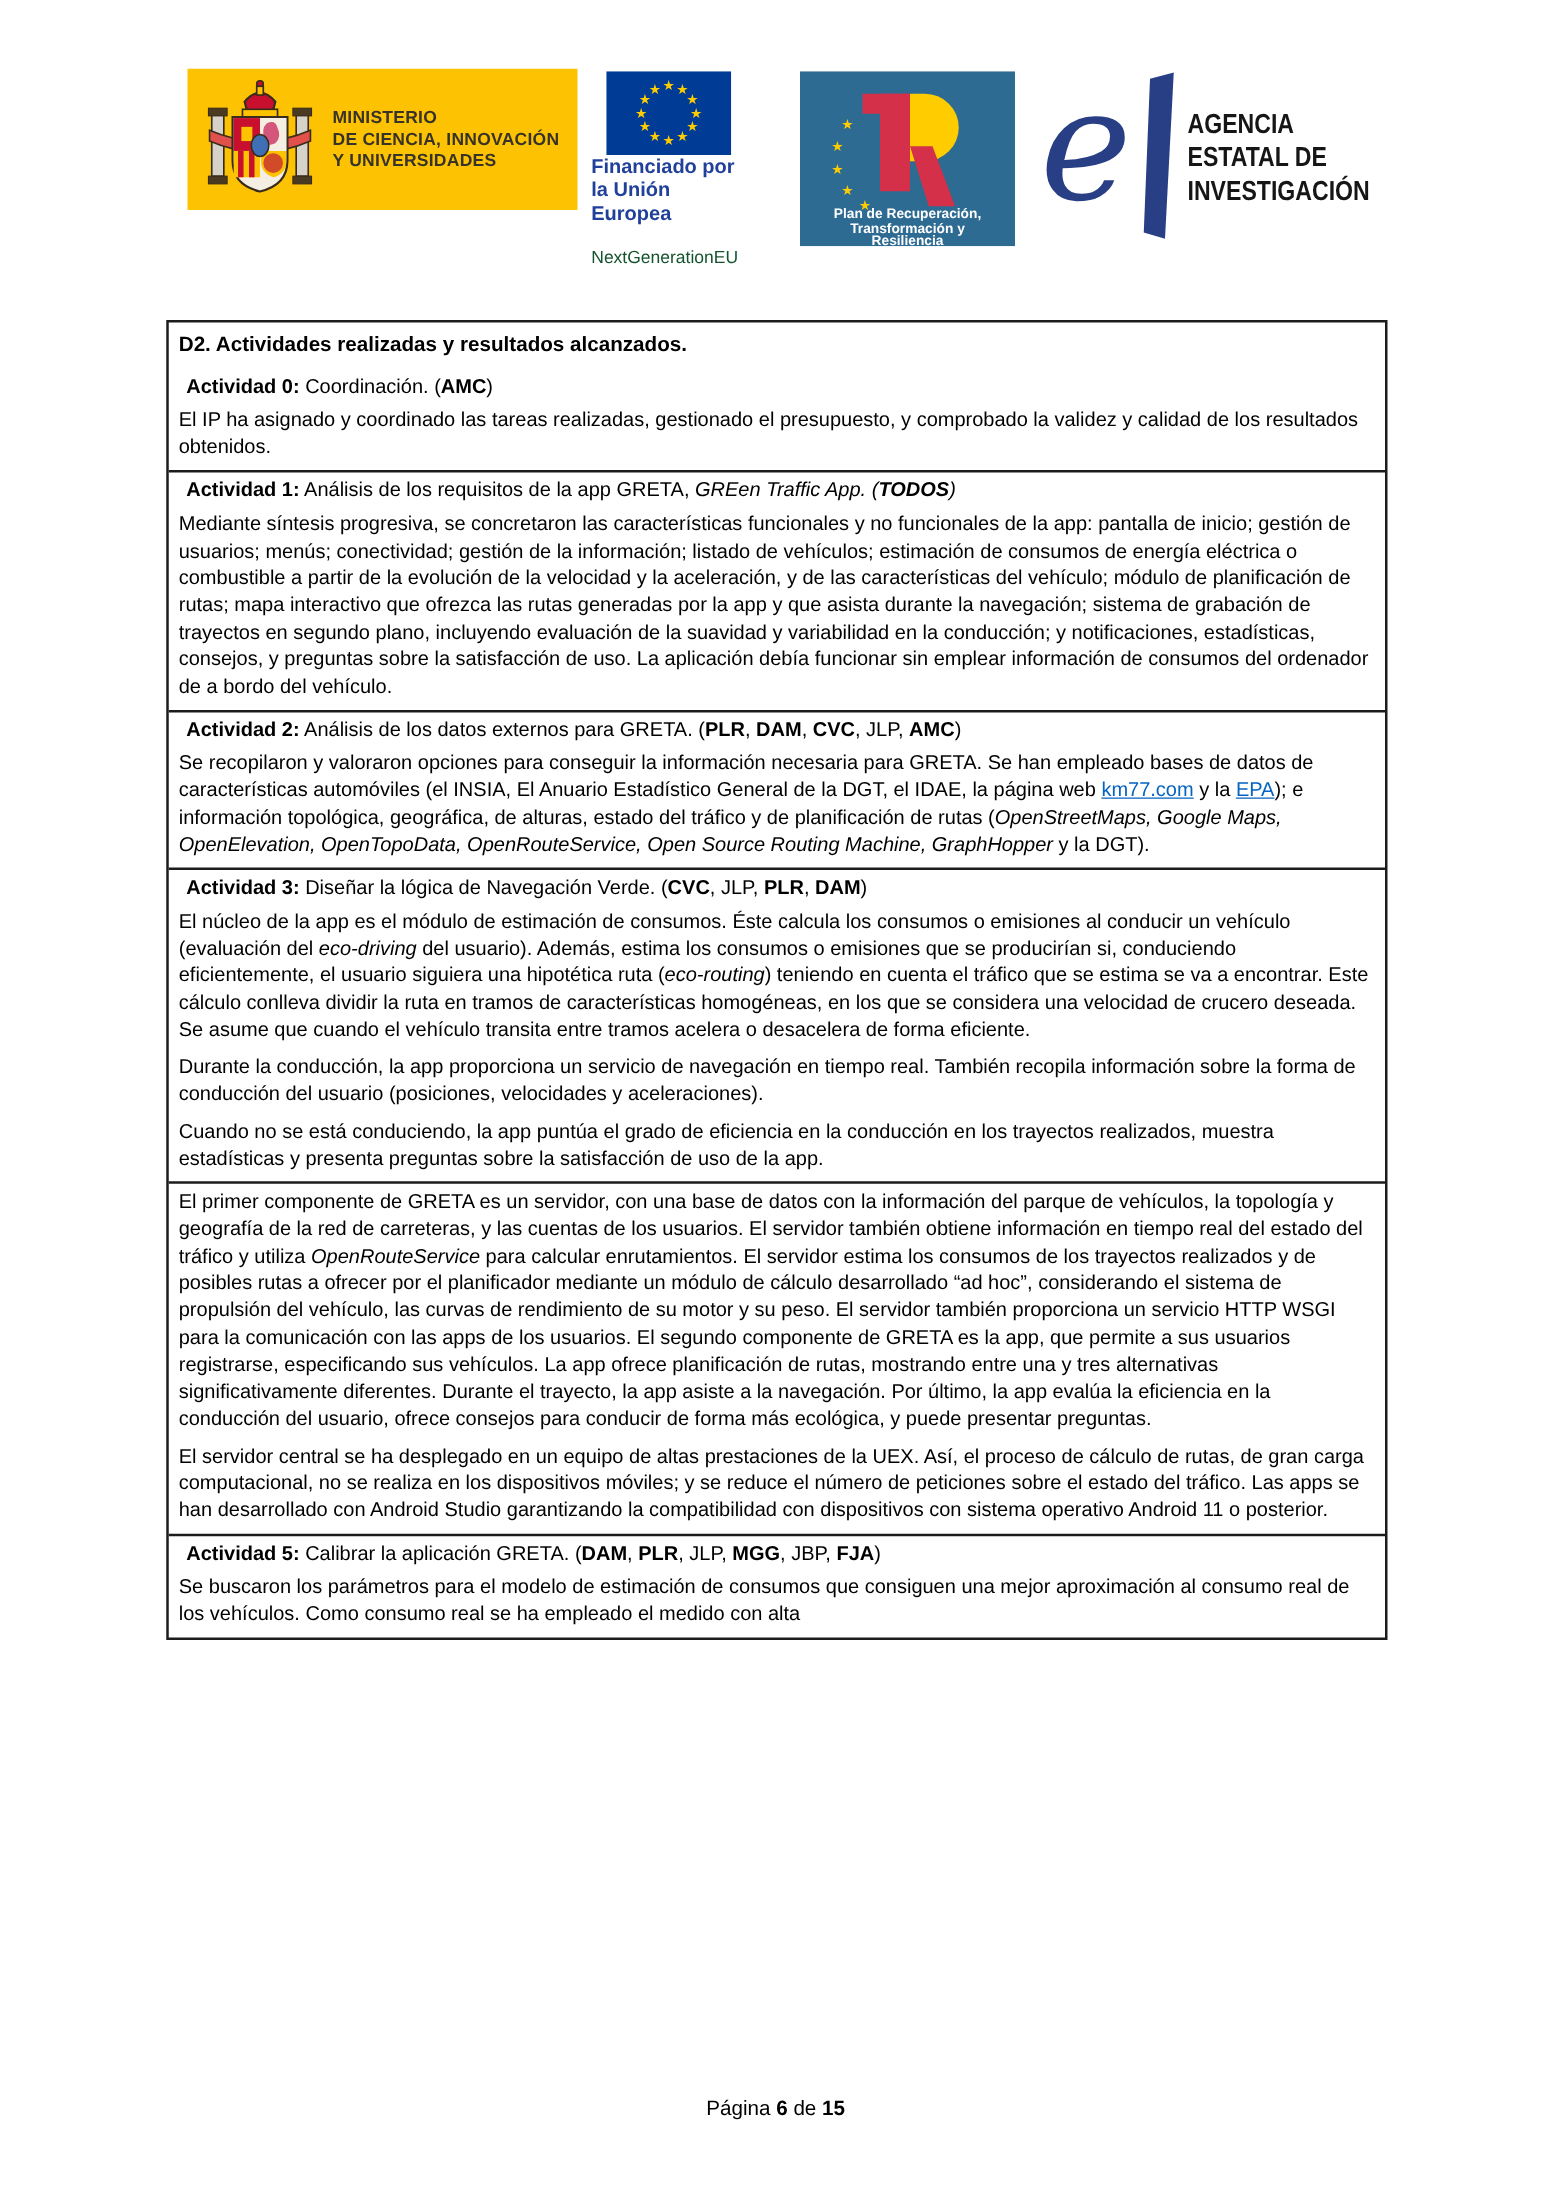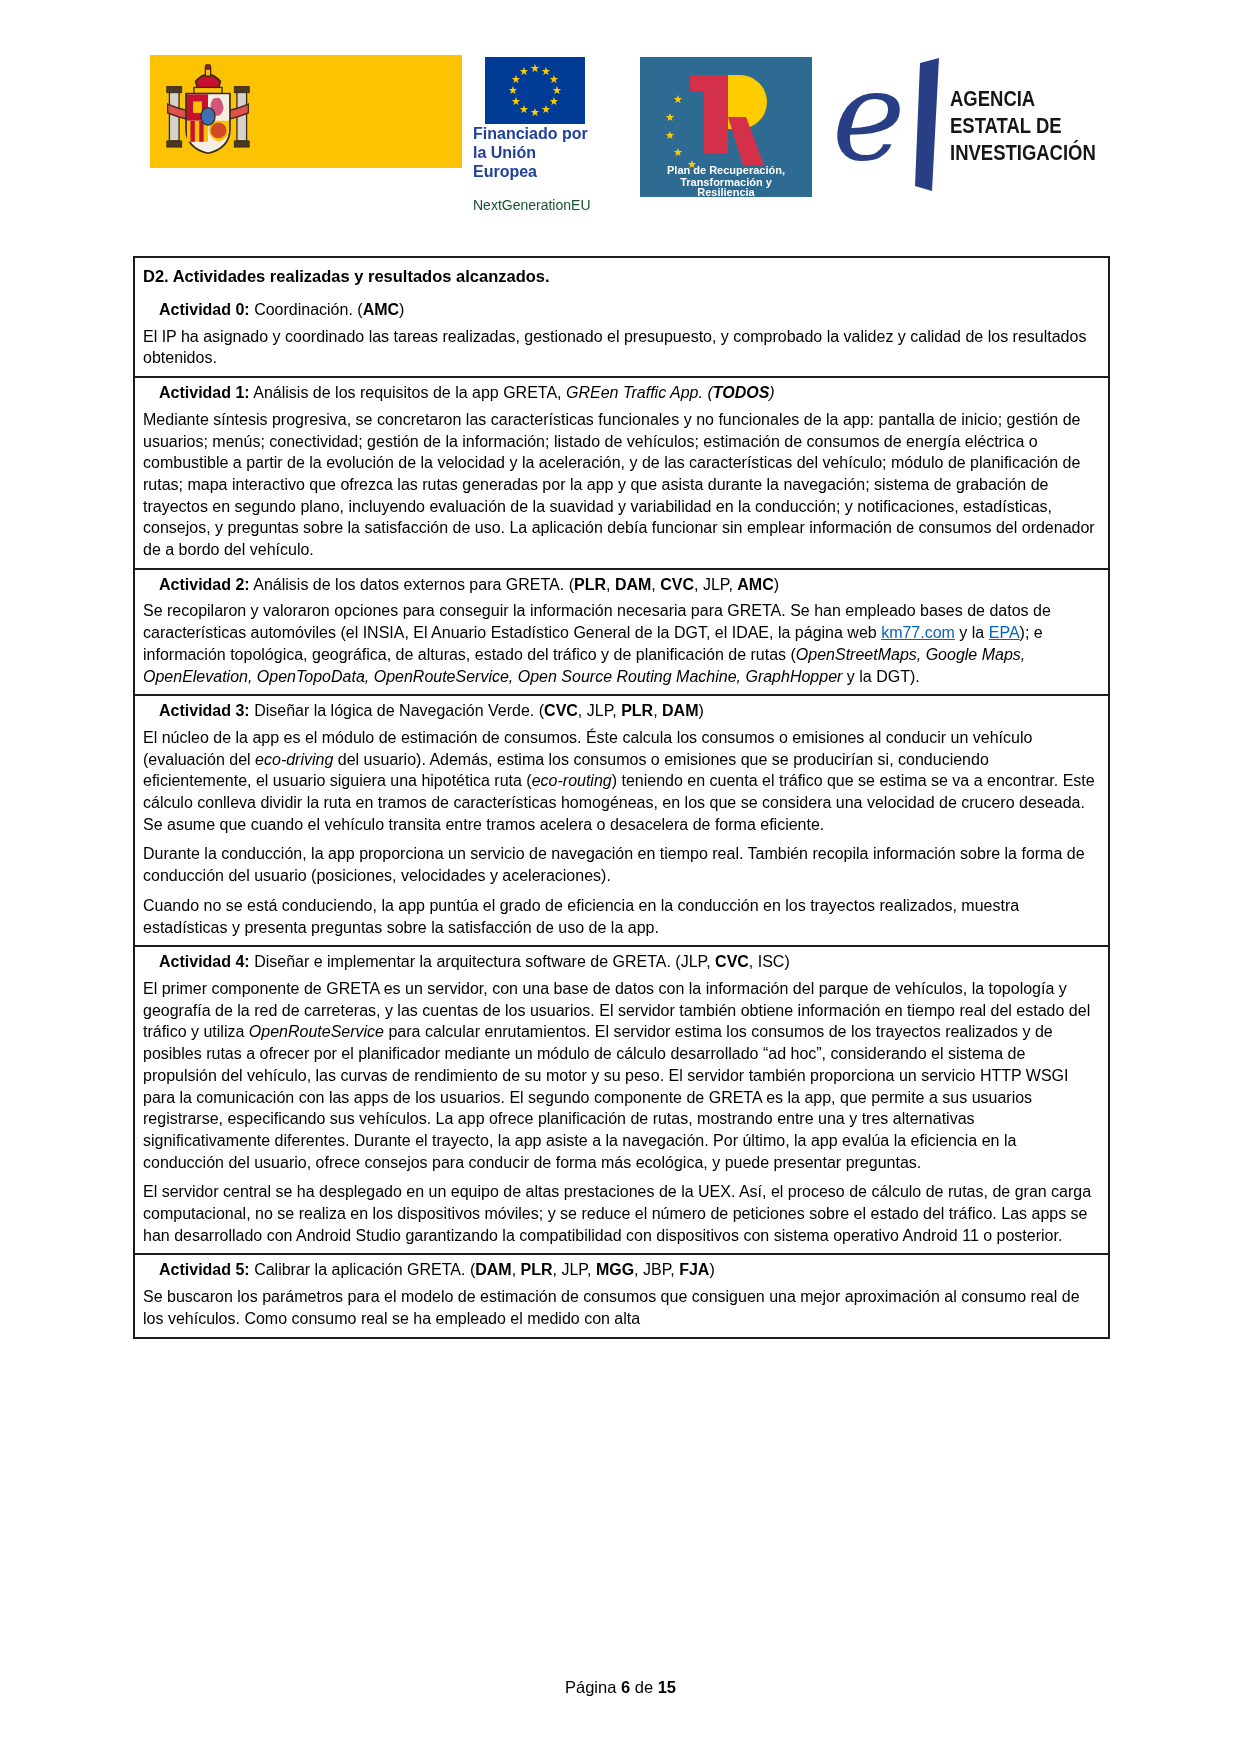--- a/index.html
+++ b/index.html
@@ -30,21 +30,21 @@
   }
   
   .doc-table{
     position:absolute;left:133px;top:256px;width:977px;box-sizing:border-box;
     border:2px solid #1c1c1c;
   }
   .t-row{border-top:2px solid #1c1c1c;box-sizing:border-box;}
   .t-row:first-child{border-top:none;}
   .t-title{font-weight:bold;font-size:16.5px;padding:9px 8px;}
   .act-cell{padding:4px 8px 7px 8px;font-size:16px;line-height:21.7px;}
-  .act-heading{margin:0 0 5px 16px;}
+  .act-heading{margin:0 0 5px 6px;}
   .act-para{margin:0 0 8px 0;}
   .act-para:last-child{margin-bottom:0;}
   .seg-b{font-weight:bold;}
   .seg-i{font-style:italic;}
   .seg-bi{font-weight:bold;font-style:italic;}
   a.seg-a{color:#0563c1;text-decoration:underline;cursor:pointer;}
   
   .page-footer{
     position:absolute;left:0;top:1678px;width:1241px;text-align:center;
     font-size:16.5px;color:#000;
@@ -77,20 +77,25 @@
       <rect x="33" y="45" width="10" height="13" fill="#fdc303"></rect>
       <rect x="51" y="37" width="23" height="30" fill="#f4efe2"></rect>
       <path d="M56 42 q8 -4 10 4 q4 8 -2 14 q-8 4 -10 -4 q-3 -9 2 -14z" fill="#d4567a"></path>
       <rect x="26" y="67" width="24" height="24" fill="#fdc303"></rect>
       <rect x="30" y="67" width="5" height="24" fill="#c8102e"></rect>
       <rect x="40" y="67" width="5" height="24" fill="#c8102e"></rect>
       <path d="M51 67 h23 v10 q0 10 -11.5 14 q-11.5 -4 -11.5 -14z" fill="#fdc303"></path>
       <circle cx="62" cy="78" r="9" fill="#d14b28"></circle>
       <ellipse cx="50" cy="62" rx="8" ry="10" fill="#3f6fb5" stroke="#3a2c1a" stroke-width="1.5"></ellipse>
     </svg>
+    <div class="ministry-text">
+      <div>MINISTERIO</div>
+      <div>DE CIENCIA, INNOVACIÓN</div>
+      <div>Y UNIVERSIDADES</div>
+    </div>
   </div>
 
   <div class="logo-eu">
     <svg class="eu-flag" width="100" height="67" viewBox="0 0 100 67">
       <rect width="100" height="67" fill="#003c96"></rect>
       <g fill="#ffcc00" font-size="11" text-anchor="middle" font-family="DejaVu Sans, sans-serif">
         <text x="50" y="15">★</text>
           <text x="61" y="18">★</text>
           <text x="69" y="26">★</text>
         <text x="72" y="37">★</text>
@@ -173,21 +178,20 @@
   <div class="t-row act-cell">
     <p class="act-heading"><span class="seg-b">Actividad 3:</span><span> Diseñar la lógica de Navegación Verde. (</span><span class="seg-b">CVC</span><span>, JLP, </span><span class="seg-b">PLR</span><span>, </span><span class="seg-b">DAM</span><span>)</span></p>
     <div class="act-body">
           <p class="act-para"><span>El núcleo de la app es el módulo de estimación de consumos. Éste calcula los consumos o emisiones al conducir un vehículo (evaluación del </span><span class="seg-i">eco-driving</span><span> del usuario). Además, estima los consumos o emisiones que se producirían si, conduciendo eficientemente, el usuario siguiera una hipotética ruta (</span><span class="seg-i">eco-routing</span><span>) teniendo en cuenta el tráfico que se estima se va a encontrar. Este cálculo conlleva dividir la ruta en tramos de características homogéneas, en los que se considera una velocidad de crucero deseada. Se asume que cuando el vehículo transita entre tramos acelera o desacelera de forma eficiente.</span></p>
           <p class="act-para"><span>Durante la conducción, la app proporciona un servicio de navegación en tiempo real. También recopila información sobre la forma de conducción del usuario (posiciones, velocidades y aceleraciones).</span></p>
           <p class="act-para"><span>Cuando no se está conduciendo, la app puntúa el grado de eficiencia en la conducción en los trayectos realizados, muestra estadísticas y presenta preguntas sobre la satisfacción de uso de la app.</span></p>
         </div>
   </div>
 
   <div class="t-row act-cell">
-    <p class="act-heading"><span class="seg-b">Actividad 4:</span><span> Diseñar e implementar la arquitectura software de GRETA. (JLP, </span><span class="seg-b">CVC</span><span>, ISC)</span></p>
     <div class="act-body">
           <p class="act-para"><span>El primer componente de GRETA es un servidor, con una base de datos con la información del parque de vehículos, la topología y geografía de la red de carreteras, y las cuentas de los usuarios. El servidor también obtiene información en tiempo real del estado del tráfico y utiliza </span><span class="seg-i">OpenRouteService</span><span> para calcular enrutamientos. El servidor estima los consumos de los trayectos realizados y de posibles rutas a ofrecer por el planificador mediante un módulo de cálculo desarrollado “ad hoc”, considerando el sistema de propulsión del vehículo, las curvas de rendimiento de su motor y su peso. El servidor también proporciona un servicio HTTP WSGI para la comunicación con las apps de los usuarios. El segundo componente de GRETA es la app, que permite a sus usuarios registrarse, especificando sus vehículos. La app ofrece planificación de rutas, mostrando entre una y tres alternativas significativamente diferentes. Durante el trayecto, la app asiste a la navegación. Por último, la app evalúa la eficiencia en la conducción del usuario, ofrece consejos para conducir de forma más ecológica, y puede presentar preguntas.</span></p>
           <p class="act-para"><span>El servidor central se ha desplegado en un equipo de altas prestaciones de la UEX. Así, el proceso de cálculo de rutas, de gran carga computacional, no se realiza en los dispositivos móviles; y se reduce el número de peticiones sobre el estado del tráfico. Las apps se han desarrollado con Android Studio garantizando la compatibilidad con dispositivos con sistema operativo Android 11 o posterior.</span></p>
         </div>
   </div>
 
   <div class="t-row act-cell">
     <p class="act-heading"><span class="seg-b">Actividad 5:</span><span> Calibrar la aplicación GRETA. (</span><span class="seg-b">DAM</span><span>, </span><span class="seg-b">PLR</span><span>, JLP, </span><span class="seg-b">MGG</span><span>, JBP, </span><span class="seg-b">FJA</span><span>)</span></p>
     <div class="act-body">
           <p class="act-para"><span>Se buscaron los parámetros para el modelo de estimación de consumos que consiguen una mejor aproximación al consumo real de los vehículos. Como consumo real se ha empleado el medido con alta</span></p>

